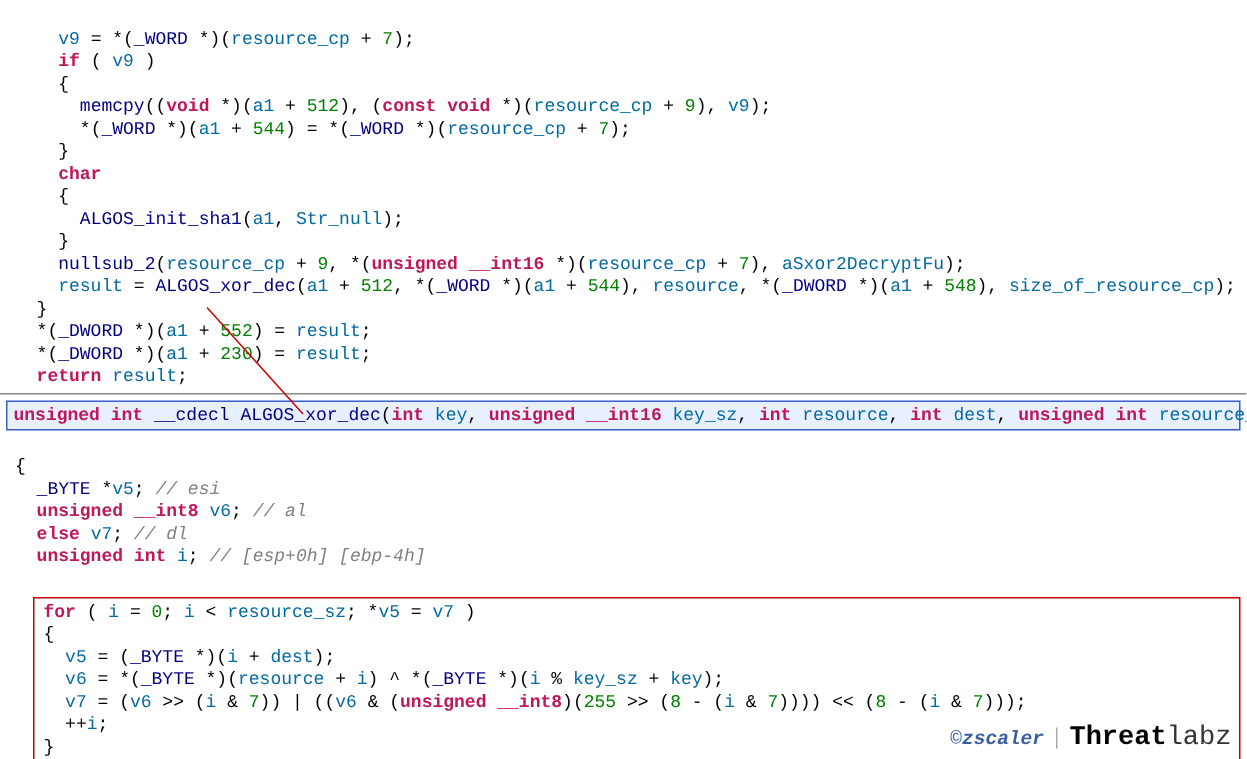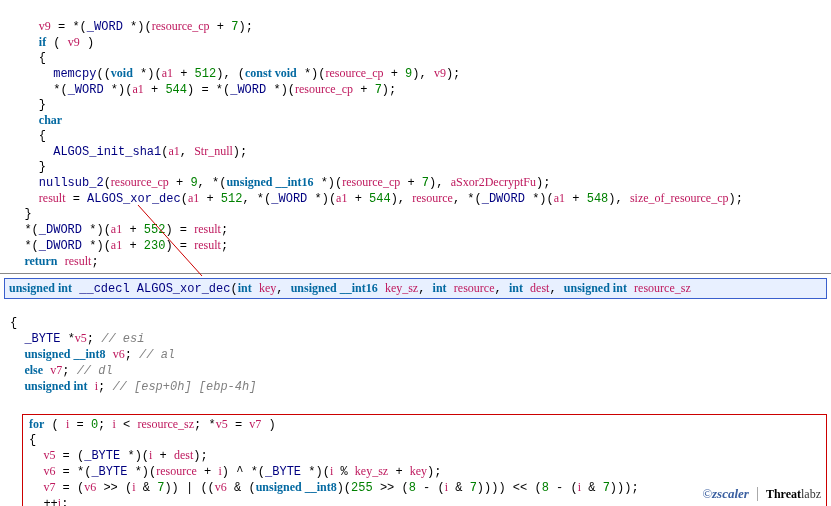--- a/index.html
+++ b/index.html
@@ -15,25 +15,25 @@
     overflow: hidden;
   }
   .code-block {
     white-space: pre;
     line-height: 15px;
     padding-left: 10px;
   }
   .top-block {
     padding-top: 4px;
   }
-  .kw { color: #0369a1; font-weight: bold; font-family: Liberation Serif, serif; }
+  .kw { color: #be185d; font-weight: bold; }
   .type { color: #000080; font-weight: normal; }
   .num { color: #008000; }
   .op { color: #000000; }
-  .var { color: #be185d; font-family: Liberation Serif, serif; }
+  .var { color: #0369a1; }
   .comment { color: #808080; font-style: italic; margin-top: 45px; }
   .funcname { color: #000080; }
   .bottom-section {
     border-top: 1px solid #888;
     margin-top: 3px;
   }
   .sig-box {
     border: 1px solid #3a5fcd;
     background: #e8f0ff;
     padding: 2px 4px;
@@ -47,35 +47,35 @@
     white-space: pre;
     line-height: 15px;
   }
   .footer {
     position: absolute;
     bottom: 4px;
     right: 10px;
     display: flex;
     align-items: center;
     gap: 8px;
-    font-family: Liberation Serif, serif;
+    font-family: Liberation Mono, monospace;
   }
   .zscaler {
     font-weight: bold;
     font-style: italic;
     color: #3a5fa0;
     font-size: 13px;
   }
   .divider {
     width: 1px;
     height: 14px;
     background: #aaa;
   }
   .threatlabz {
-    font-size: 12px;
+    font-size: 18px;
     color: #333;
   }
   .threatlabz b { color: #000; }
   svg.arrow {
     position: absolute;
     top: 0;
     left: 0;
     pointer-events: none;
   }
 </style>

